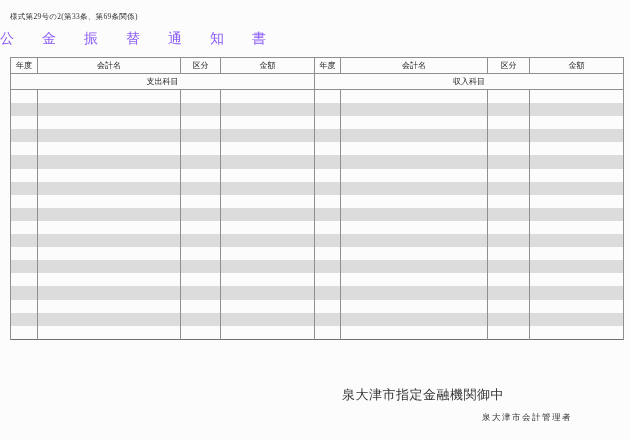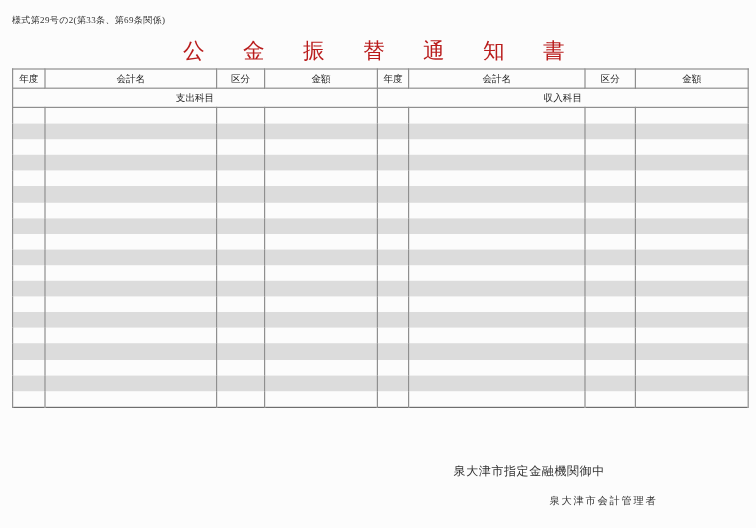--- a/index.html
+++ b/index.html
@@ -13,22 +13,22 @@
   }
   .page{position:absolute;inset:0;}
   .form-label{
     position:absolute;left:10px;top:12px;
     font-size:7.5px;letter-spacing:0.3px;color:#333;
     white-space:nowrap;
     text-align:right;
   }
   .doc-title{
     position:absolute;left:0;right:0;top:30px;
-    text-align:center;
-    font-size:18px;letter-spacing:7px;color:#b91c1c;
+    text-align:left;
+    font-size:14px;letter-spacing:7px;color:#8b5cf6;
     white-space:nowrap;
   }
   table.transfer{
     position:absolute;left:10px;top:57px;
     width:613px;
     border-collapse:collapse;
     table-layout:fixed;
     border:1px solid #6e6e6e;
     font-size:8px;
   }
@@ -53,24 +53,24 @@
   }
   table.transfer .section-divider{
     border-left:1px solid #6e6e6e;
   }
   .footer-instruction{
     position:absolute;left:342px;top:372px;
     font-size:8px;letter-spacing:0.5px;color:#333;white-space:nowrap;
   }
   .footer-addressee{
     position:absolute;left:342px;top:386px;
-    font-size:10px;letter-spacing:0.5px;color:#333;white-space:nowrap;margin-left:36px;
+    font-size:13px;letter-spacing:0.5px;color:#333;white-space:nowrap;
   }
   .footer-signer{
-    position:absolute;left:458px;top:412px;
+    position:absolute;left:482px;top:412px;
     font-size:8.5px;letter-spacing:1.5px;color:#333;white-space:nowrap;text-align:center;
   }
 </style>
 </head>
 <body>
 
 <div class="page">
 
   <div class="form-label">様式第29号の2(第33条、第69条関係)</div>
 

